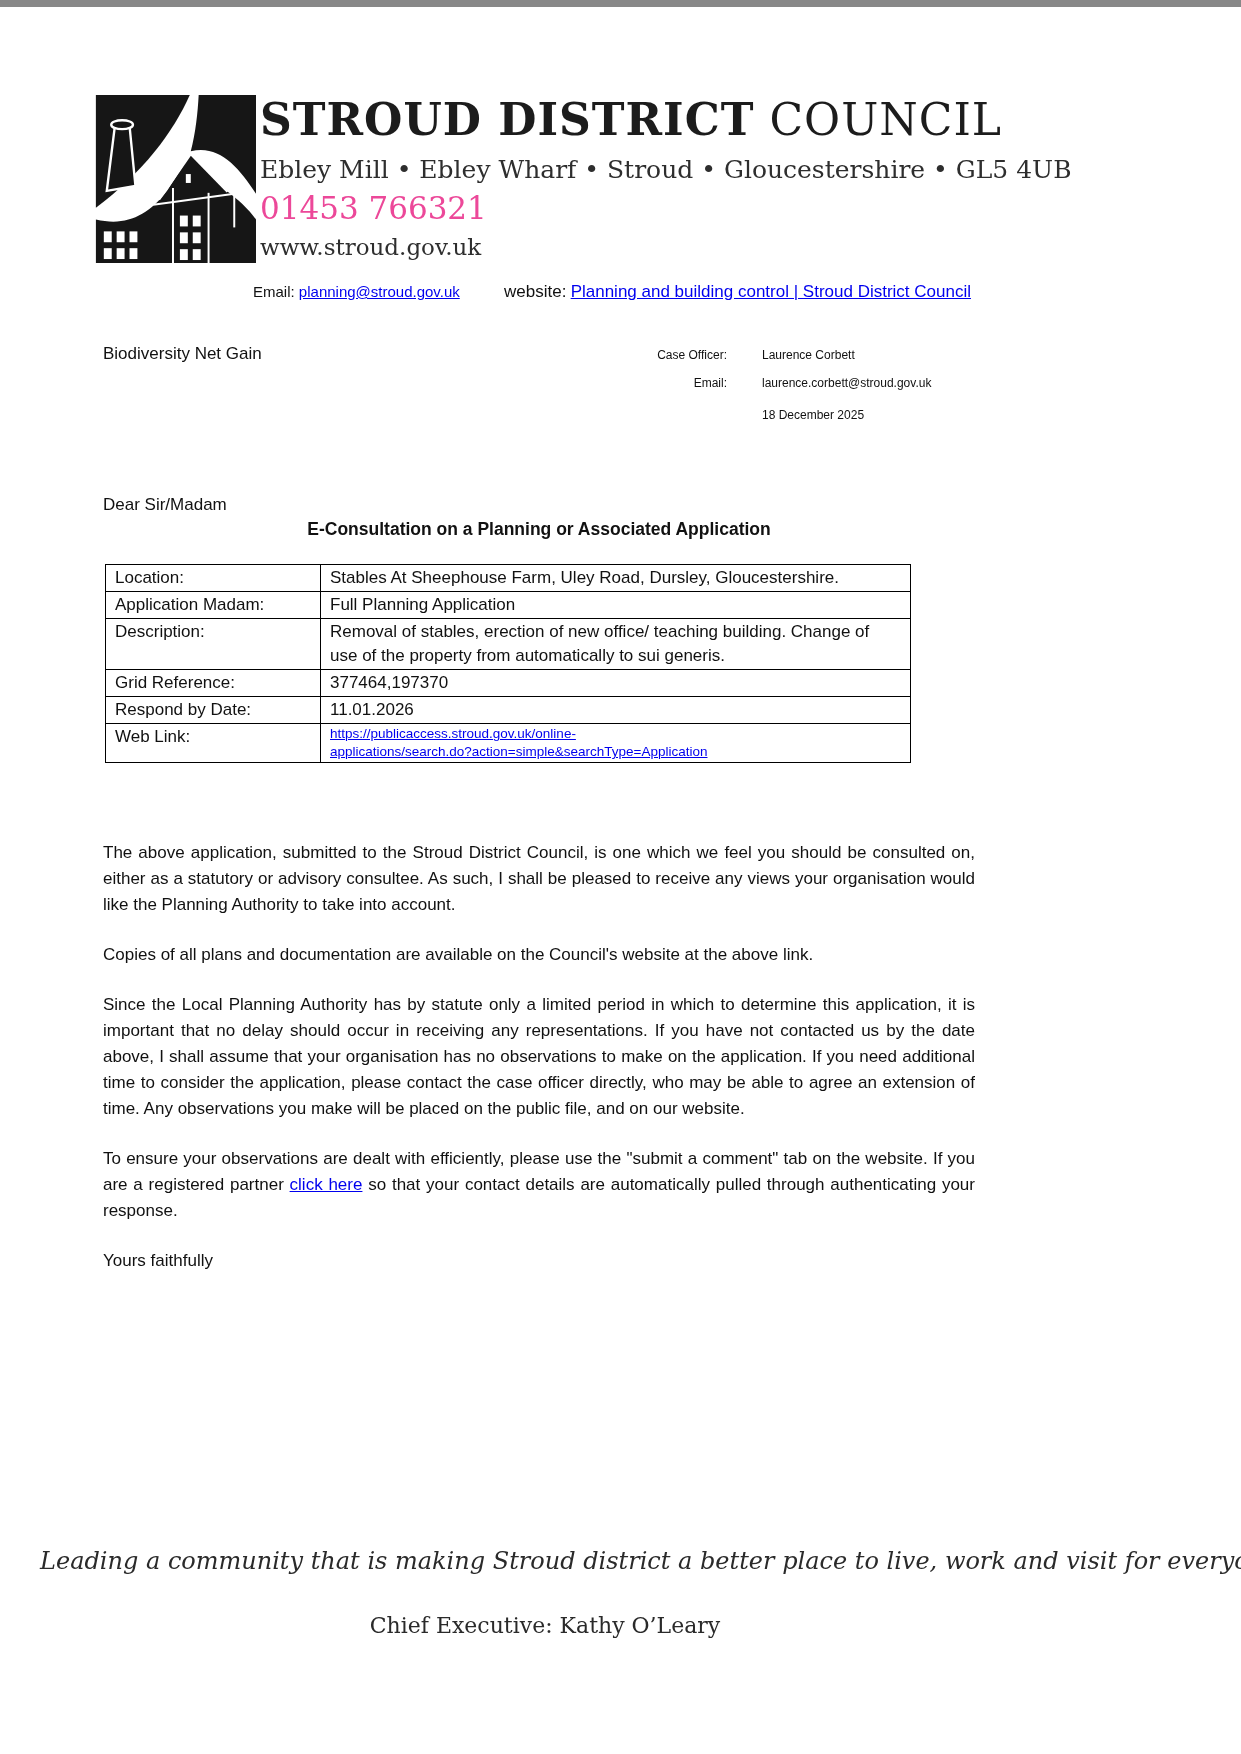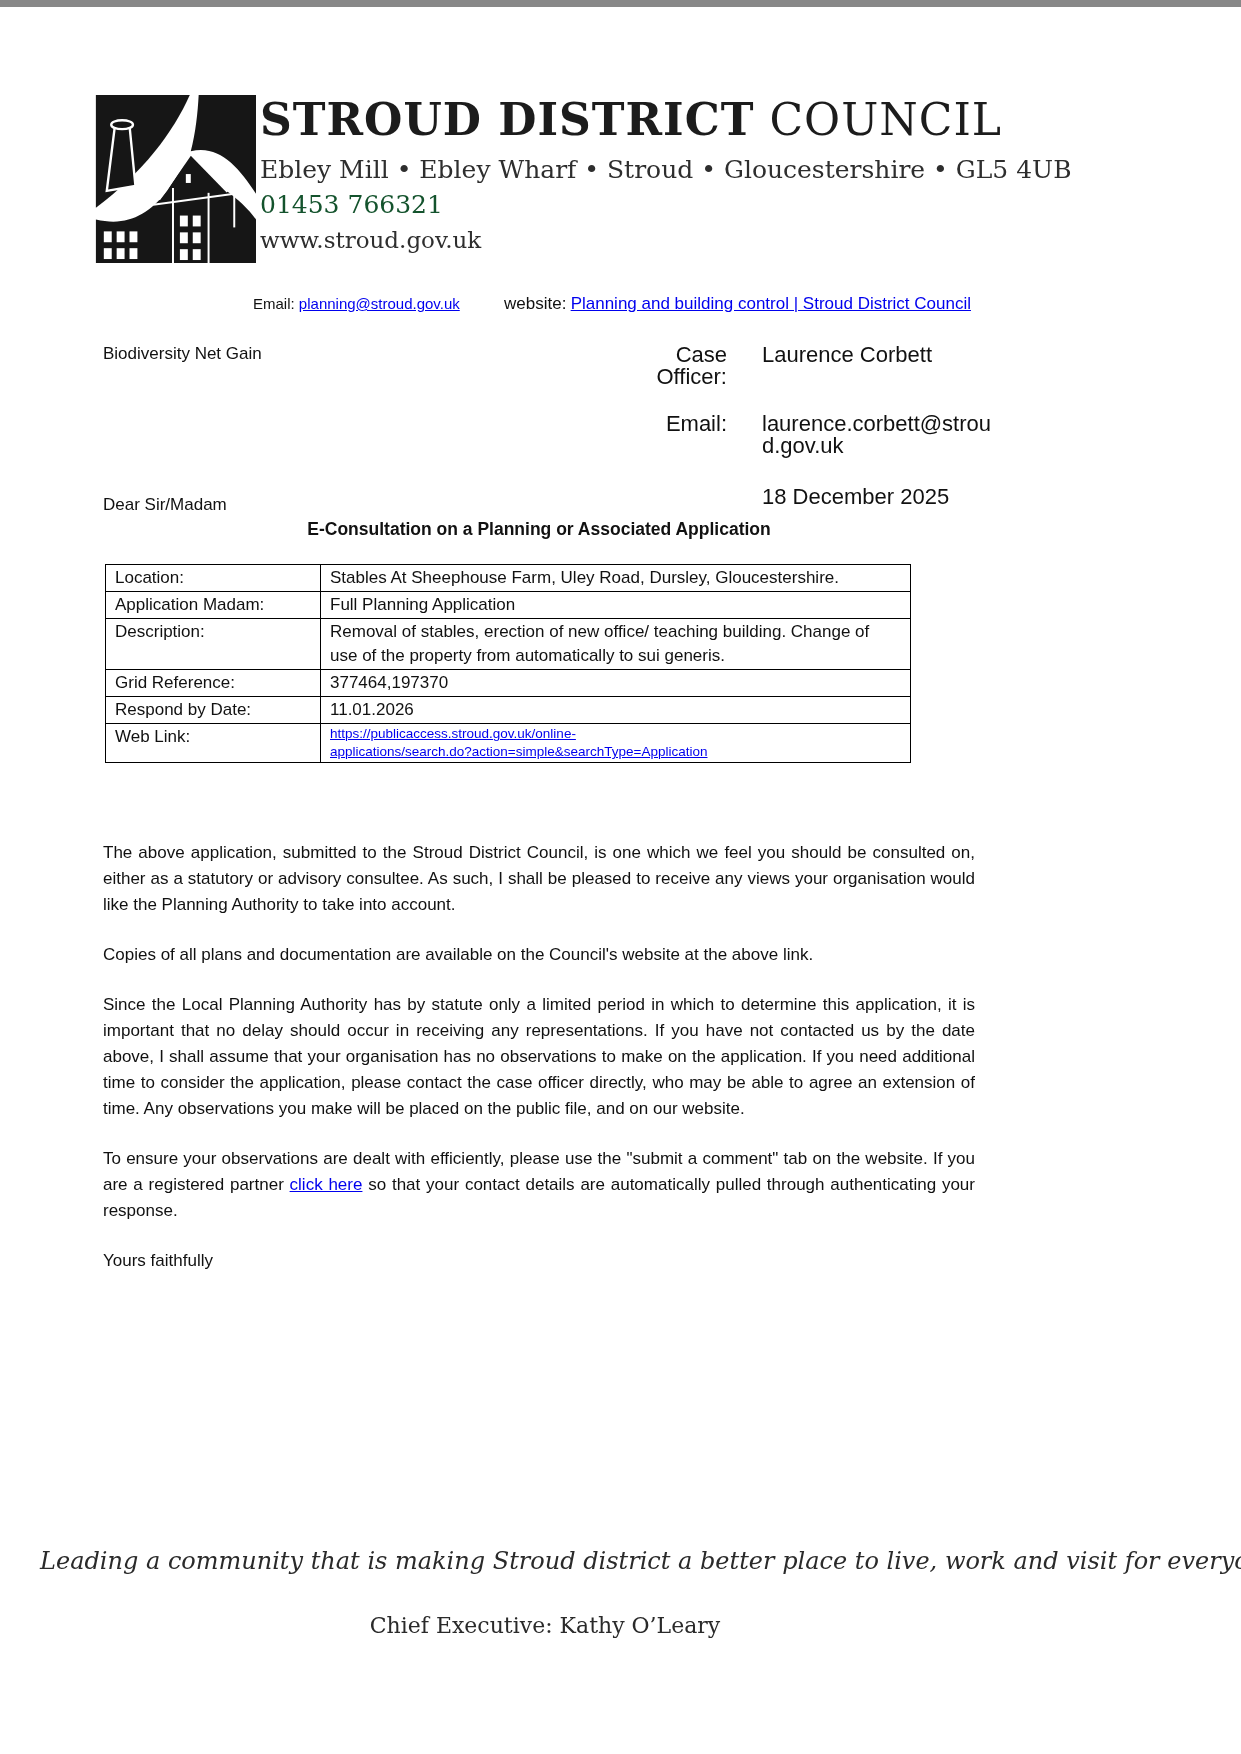--- a/index.html
+++ b/index.html
@@ -14,31 +14,31 @@
     color: #111;
     overflow: hidden;
   }
   
   .logo { position: absolute; left: 88px; top: 88px; width: 168px; height: 168px; }
   .masthead { position: absolute; left: 260px; top: 90px; font-family: "DejaVu Serif", serif; color: #1c1c1c; }
   .masthead .title { font-size: 44px; line-height: 1.05; letter-spacing: 1px; white-space: nowrap; }
   .masthead .title .bold { font-weight: bold; }
   .masthead .title .light { font-weight: normal; }
   .masthead .addr { font-size: 25px; margin-top: 12px; color: #2e2e2e; white-space: nowrap; }
-  .masthead .phone { font-size: 25px; margin-top: 6px; color: #14532d; }
+  .masthead .phone { font-size: 31px; margin-top: 6px; color: #ec4899; }
   .masthead .web { font-size: 23px; margin-top: 8px; color: #2e2e2e; }
   
-  .contact-line { position: absolute; left: 253px; top: 287px; font-size: 15px; white-space: nowrap; }
+  .contact-line { position: absolute; left: 253px; top: 275px; font-size: 15px; white-space: nowrap; }
   .contact-line .web-label, .contact-line .web-link { font-size: 17px; }
   .contact-line .spacer { display: inline-block; width: 36px; }
   a.lnk { color: #0000ee; text-decoration: underline; cursor: pointer; }
   
   .subject { position: absolute; left: 103px; top: 337px; font-size: 17px; }
   .officer-block { position: absolute; left: 620px; top: 337px; width: 395px;
-    display: grid; grid-template-columns: 142px 253px; row-gap: 25px; font-size: 22px; line-height: 22px; }
+    display: grid; grid-template-columns: 142px 253px; row-gap: 6px; font-size: 12px; line-height: 22px; }
   .officer-block .lbl { text-align: right; padding-right: 35px; }
   .officer-block .val { overflow-wrap: break-word; word-break: break-all; width: 243px; }
   .officer-block .date { margin-top: 4px; }
   
   .salutation { position: absolute; left: 103px; top: 488px; font-size: 17px; }
   .heading { position: absolute; left: 103px; top: 512px; width: 872px; text-align: center;
     font-size: 17.5px; font-weight: bold; }
   table.app-table { position: absolute; left: 105px; top: 557px; width: 806px;
     border-collapse: collapse; font-size: 17px; line-height: 24px; }
   table.app-table td { border: 1.6px solid #000; padding: 1px 9px; vertical-align: top; }

